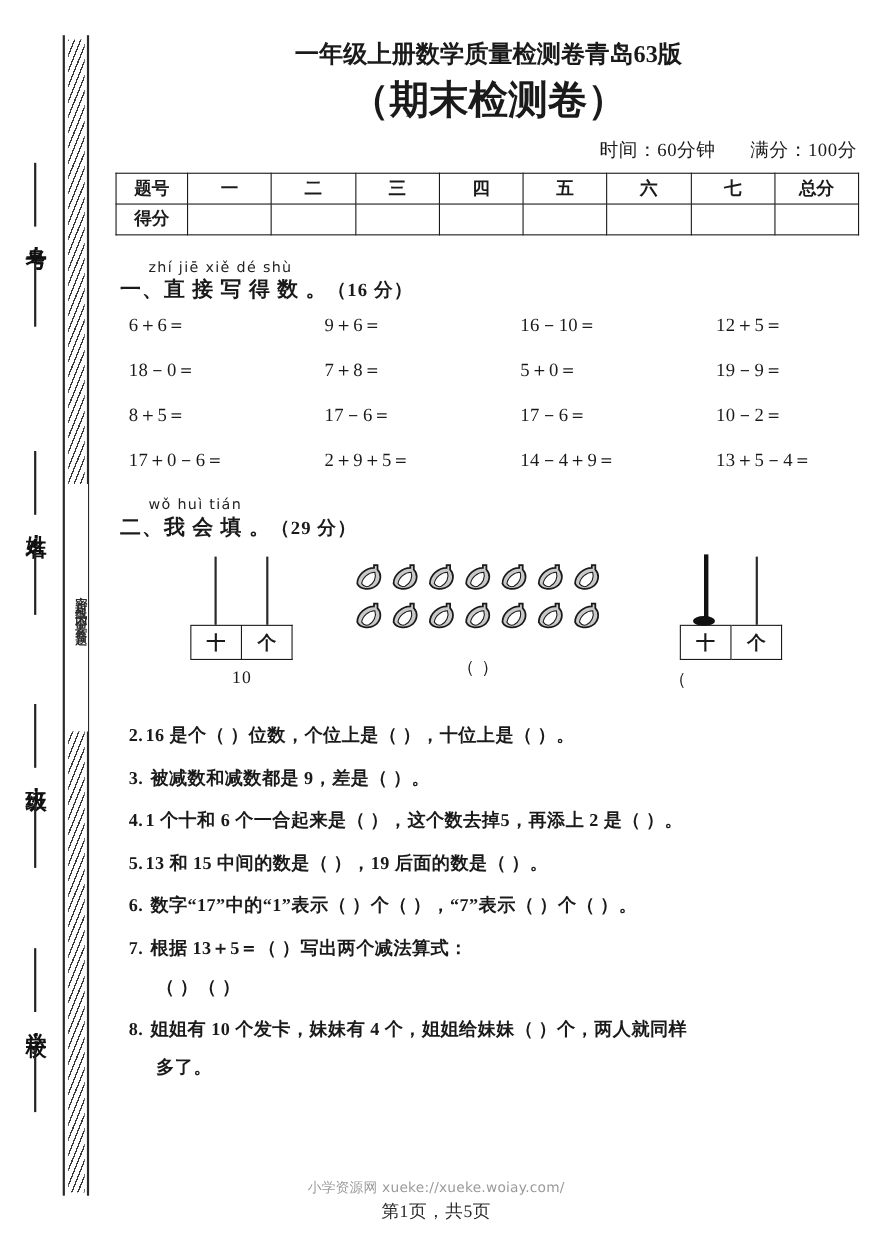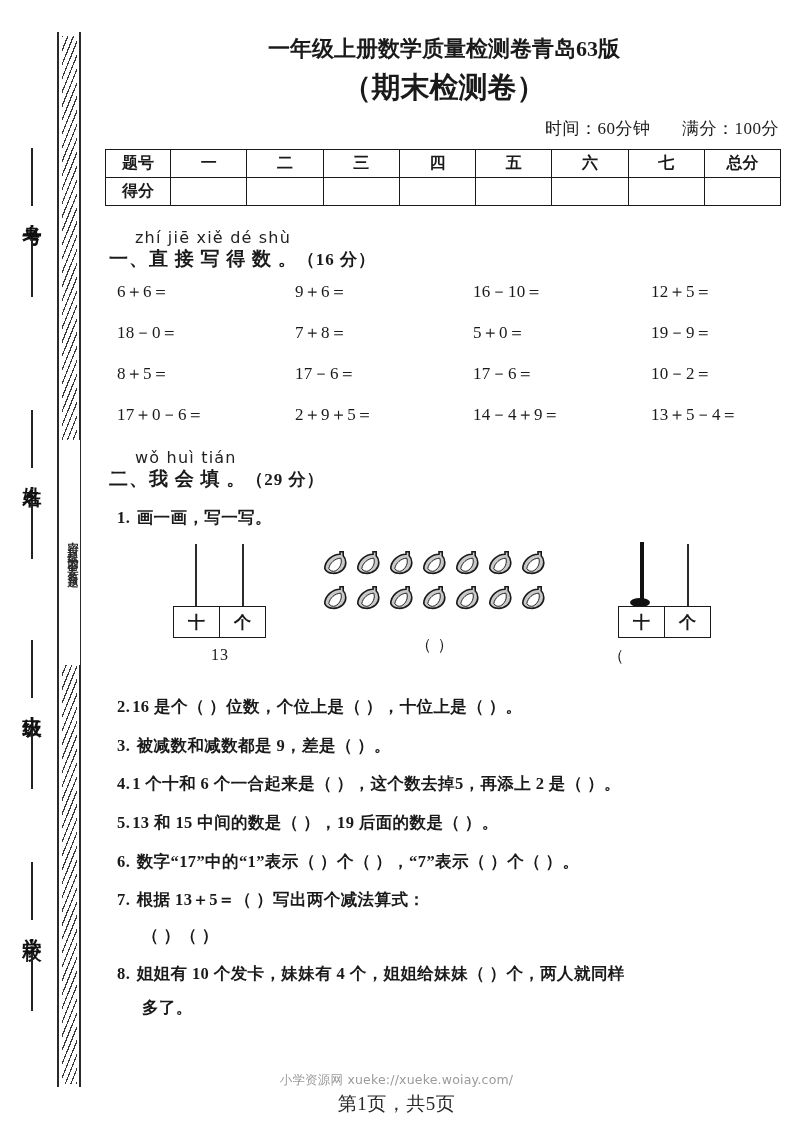--- a/index.html
+++ b/index.html
@@ -105,21 +105,21 @@
     text-align: center;
     font-size: 22px;
     font-weight: 700;
     letter-spacing: 0px;
     line-height: 1.18;
     white-space: nowrap;
   }
   .title-sub {
     margin: 8px 0 0 0;
     text-align: center;
-    font-size: 29px;
+    font-size: 36px;
     font-weight: 700;
     line-height: 1.2;
   }
   .meta-line {
     margin: 12px 14px 0 0;
     text-align: right;
     font-size: 17px;
     letter-spacing: 0.5px;
   }
   .meta-line .gap { display: inline-block; width: 22px; }
@@ -141,21 +141,21 @@
   }
   .score-table td.head-cell { width: 62px; }
 
   
   .section {
     margin: 0 8px 0 14px;
     position: relative;
   }
   .sec-pinyin {
     font-family: "DejaVu Sans", "Liberation Sans", sans-serif;
-    font-size: 16px;
+    font-size: 13px;
     letter-spacing: 1.2px;
     color: #222;
     margin-left: 26px;
   }
   .sec-title {
     font-size: 19px;
     font-weight: 700;
     letter-spacing: 1px;
     margin-top: -1px;
   }
@@ -256,21 +256,21 @@
     font-family: "DejaVu Sans", "Liberation Sans", sans-serif;
     font-size: 12.5px;
     color: #9a9a9a;
     letter-spacing: 0.2px;
   }
   .page-num {
     position: absolute;
     left: 0; right: 0;
     top: 1091px;
     text-align: center;
-    font-size: 19px;
+    font-size: 16px;
     color: #2a2a2a;
     letter-spacing: 0.5px;
   }
 </style>
 </head>
 <body>
 
 <div class="seal-strip">
   <div class="seal-rule-outer"></div>
   <div class="seal-hatch"></div>
@@ -365,37 +365,33 @@
     <div class="calc-cell">13＋5－4＝</div>
   </div>
 
   <div class="section" style="margin-top:22px;">
     <div class="sec-pinyin">wǒ huì tián</div>
     <div class="sec-title">
       <span>二、我 会 填 。</span><span class="pts">（29 分）</span>
     </div>
   </div>
 
-  <div class="q">
-    <span class="num">1.</span>
-    <span>画一画，写一写。</span>
-  </div>
 
   <div class="fig-row">
 
     <div class="fig fig-place">
       <div class="pv">
         <div class="rod tens"></div>
         <div class="rod ones"></div>
         <div class="boxes">
           <div>十</div>
           <div>个</div>
         </div>
       </div>
-      <div class="fig-caption">13</div>
+      <div class="fig-caption">10</div>
     </div>
 
     <div class="fig fig-bananas">
       <div class="banana-rows">
         <div class="banana-row">
           <svg class="banana" viewBox="0 0 40 34">
               <path d="M6 24 C6 14 16 6 25 6 L25 3 L29 3 L29 8 C33 12 34 20 28 26 C21 32 9 31 6 24 Z" fill="#c9c9c9" stroke="#1a1a1a" stroke-width="2"></path>
               <path d="M11 24 C12 17 19 11 26 11 C28 17 25 24 19 27 C16 28 13 27 11 24 Z" fill="#ffffff" stroke="#1a1a1a" stroke-width="1.2"></path>
             </svg>
           <svg class="banana" viewBox="0 0 40 34">

